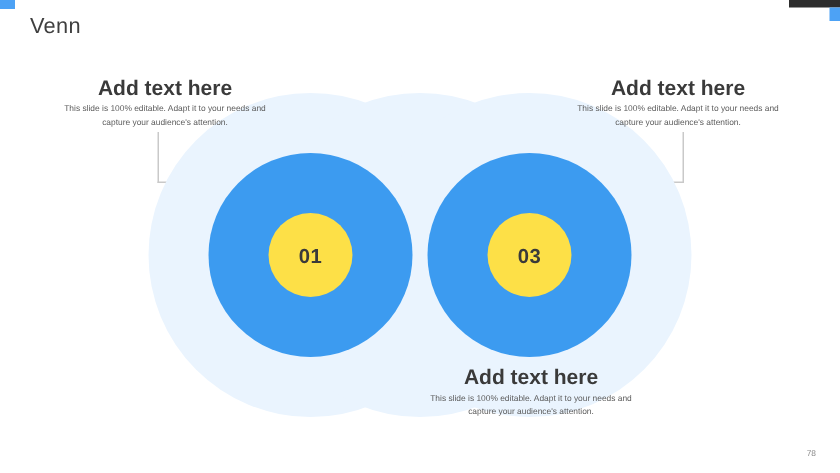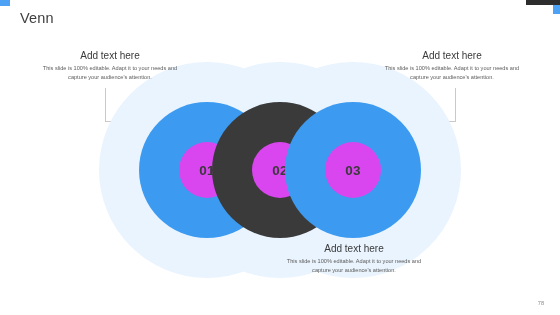--- a/index.html
+++ b/index.html
@@ -92,21 +92,21 @@
   }
   .ring-right {
     left: 190px; top: 7px;
     width: 136px; height: 136px;
     background: #3c9bf0;
   }
   .ring-inner {
     width: 56px;
     height: 56px;
     border-radius: 50%;
-    background: #d946ef;
+    background: #fde047;
     display: flex;
     align-items: center;
     justify-content: center;
     font-size: 13.5px;
     font-weight: 700;
     color: #3a3a3a;
     letter-spacing: 0.3px;
   }
   .ring-left .ring-inner  { color: #3a3a3a; }
   .ring-center .ring-inner{ color: #3a3a3a; }
@@ -119,22 +119,22 @@
   }
   .lv { width: 1px; }
   .lh { height: 1px; }
 
   
   .txtblock {
     position: absolute;
     width: 140px;
   }
   .txt-h {
-    font-size: 10px;
-    font-weight: 400;
+    font-size: 14px;
+    font-weight: 700;
     color: #3a3a3a;
     margin-bottom: 3px;
   }
   .txt-b {
     font-size: 5.6px;
     color: #5c5c5c;
     line-height: 1.55;
   }
   .ta-center { text-align: center; }
 
@@ -170,23 +170,20 @@
   <div class="line lh" style="left:320px; top:170px; width:30px;"></div>
 
   <div class="venn">
     <div class="halo halo-left"></div>
     <div class="halo halo-center"></div>
     <div class="halo halo-right"></div>
 
     <div class="ring ring-left">
       <div class="ring-inner">01</div>
     </div>
-    <div class="ring ring-center">
-      <div class="ring-inner">02</div>
-    </div>
     <div class="ring ring-right">
       <div class="ring-inner">03</div>
     </div>
   </div>
 
   <div class="txtblock ta-center" style="left:40px; top:50px;">
     <div class="txt-h">Add text here</div>
     <div class="txt-b">This slide is 100% editable. Adapt it to your needs and capture your audience's attention.</div>
   </div>
 

